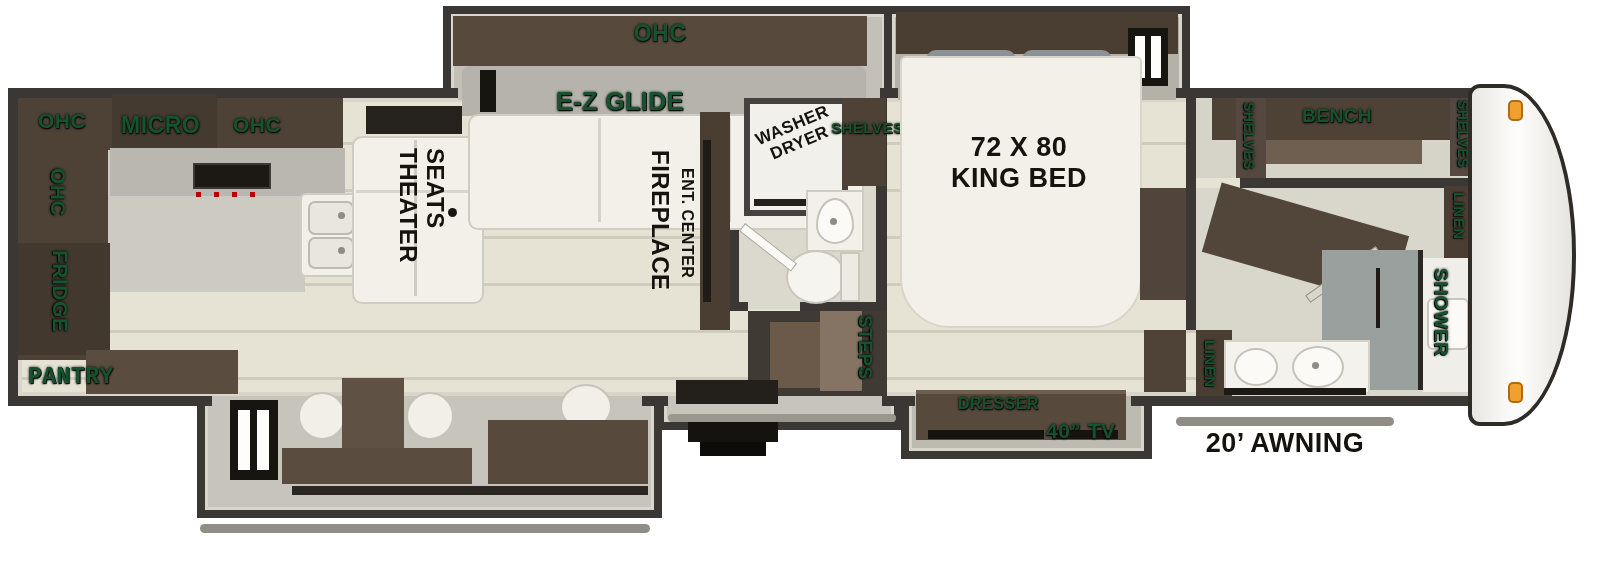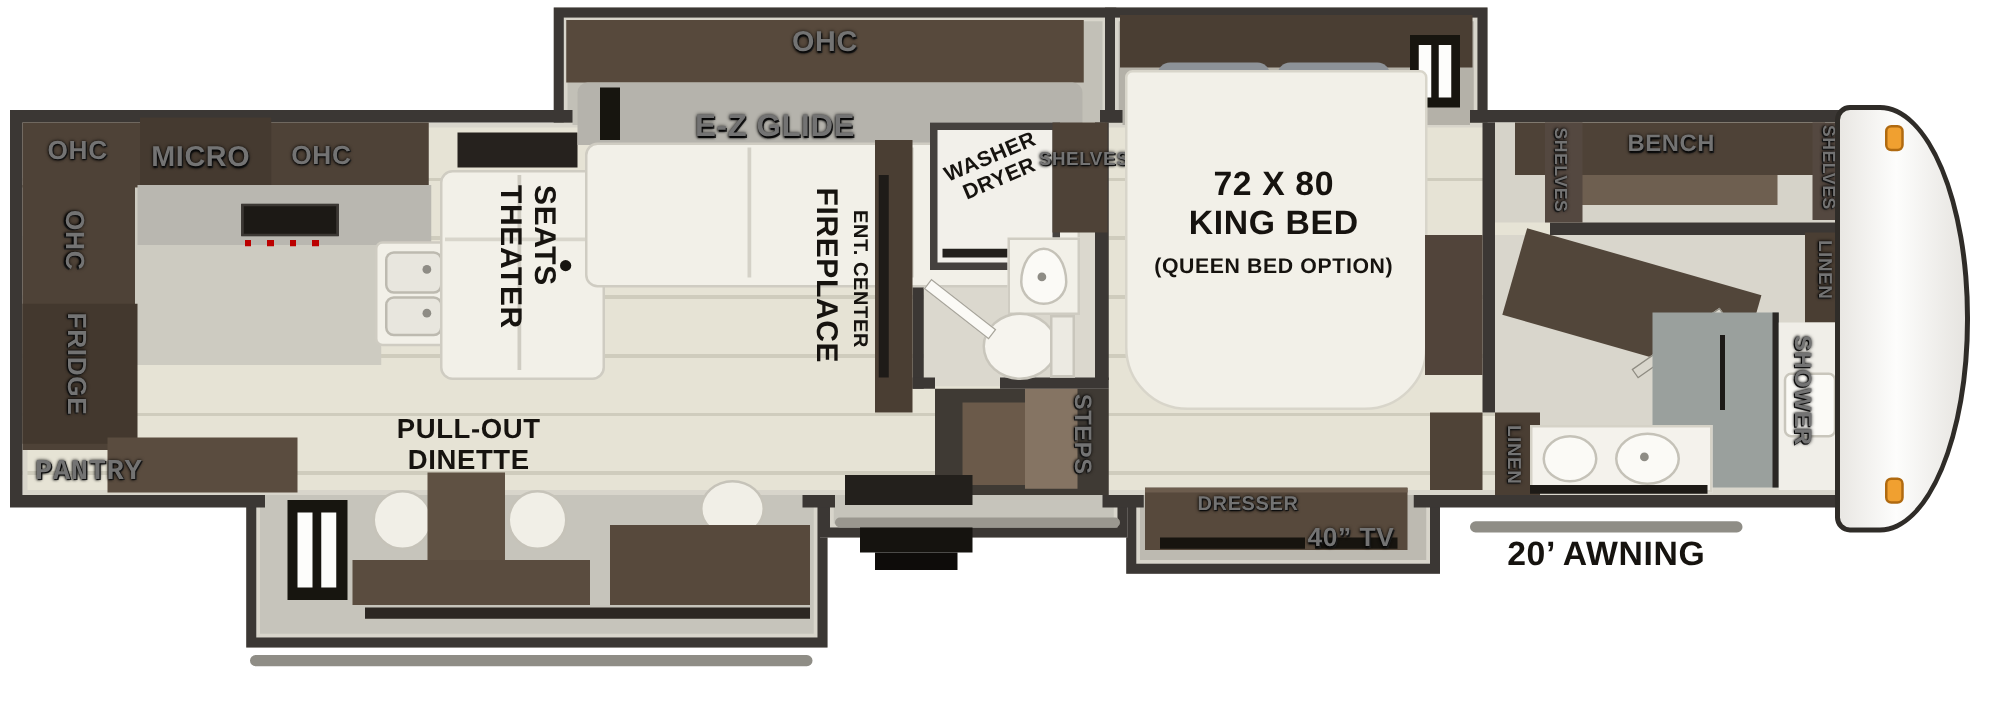--- a/index.html
+++ b/index.html
@@ -7,21 +7,21 @@
          font-family:"Liberation Sans",sans-serif;}
   .abs{position:absolute;}
   
   .room{position:absolute;border:10px solid #3b3734;box-shadow:inset 0 0 0 4px #d8d5cb;}
   .slide{position:absolute;border:8px solid #3b3734;box-shadow:inset 0 0 0 3px #d8d5cb;}
   .wall{position:absolute;background:#3b3734;}
   
   .plank{background:repeating-linear-gradient(180deg,#e6e3d5 0 44px,#cfccbd 44px 47px);}
   
   .lbl{position:absolute;font-weight:800;line-height:1.02;white-space:nowrap;letter-spacing:.5px;}
-  .lw{color:#737373;text-shadow:0 1px 2px rgba(0,0,0,.95),0 0 3px rgba(0,0,0,.75),1px 1px 0 #2a2a2a;}
+  .lw{color:#14532d;text-shadow:0 1px 2px rgba(0,0,0,.95),0 0 3px rgba(0,0,0,.75),1px 1px 0 #2a2a2a;}
   .lb{color:#16130f;}
   .v{writing-mode:vertical-lr;}
   .ctr{display:flex;align-items:center;justify-content:center;text-align:center;}
   
   .wood{background:#4e4237;}
   .wood2{background:#5a4c3f;}
   .white-f{background:#f2f0e8;border:2px solid #cfccc2;}
   .chair{background:#f1efe7;border:2px solid #c6c3b9;border-radius:50%;}
 </style>
 </head>
@@ -124,23 +124,20 @@
   <div class="abs" style="left:748px;top:311px;width:139px;height:85px;background:#3f3a34;"></div>
   <div class="abs" style="left:770px;top:322px;width:50px;height:66px;background:#6b5a4a;"></div>
   <div class="abs" style="left:820px;top:311px;width:42px;height:80px;background:#857463;"></div>
   <div class="lbl lw v" style="left:856px;top:315px;font-size:19px;">STEPS</div>
 
   <div class="abs" style="left:676px;top:380px;width:102px;height:24px;background:#23201c;"></div>
   <div class="abs" style="left:668px;top:414px;width:228px;height:8px;background:#9a978f;border-radius:4px;"></div>
   <div class="abs" style="left:688px;top:422px;width:90px;height:20px;background:#15130f;"></div>
   <div class="abs" style="left:700px;top:442px;width:66px;height:14px;background:#0e0c0a;"></div>
 
-  <div class="lbl lb ctr" style="left:300px;top:330px;width:150px;font-size:22px;line-height:1.15;">
-    <span><span>PULL-OUT</span><br><span>DINETTE</span></span>
-  </div>
   <div class="abs" style="left:230px;top:400px;width:48px;height:80px;background:#17150f;">
     <div class="abs" style="left:8px;top:10px;width:12px;height:60px;background:#fdfdfb;"></div>
     <div class="abs" style="left:27px;top:10px;width:12px;height:60px;background:#fdfdfb;"></div>
   </div>
   <div class="chair abs" style="left:298px;top:392px;width:44px;height:44px;"></div>
   <div class="chair abs" style="left:406px;top:392px;width:44px;height:44px;"></div>
   <div class="abs" style="left:342px;top:378px;width:62px;height:80px;background:#5f5143;"></div>
   <div class="abs wood2" style="left:282px;top:448px;width:190px;height:36px;"></div>
   <div class="abs" style="left:292px;top:486px;width:356px;height:9px;background:#2c2722;"></div>
   <div class="chair abs" style="left:560px;top:384px;width:48px;height:42px;"></div>
@@ -149,21 +146,21 @@
   <div class="abs" style="left:896px;top:12px;width:282px;height:42px;background:#4a3e33;"></div>
   <div class="abs" style="left:926px;top:50px;width:90px;height:40px;background:#8d9298;border-radius:10px;box-shadow:inset 0 -8px 0 #767b80;"></div>
   <div class="abs" style="left:1022px;top:50px;width:90px;height:40px;background:#8d9298;border-radius:10px;box-shadow:inset 0 -8px 0 #767b80;"></div>
   <div class="abs" style="left:1128px;top:28px;width:40px;height:58px;background:#17150f;">
     <div class="abs" style="left:7px;top:8px;width:10px;height:42px;background:#fdfdfb;"></div>
     <div class="abs" style="left:23px;top:8px;width:10px;height:42px;background:#fdfdfb;"></div>
   </div>
   <div class="abs" style="left:900px;top:56px;width:238px;height:268px;background:#f2f0e8;border:2px solid #d8d5ca;border-radius:6px 6px 50px 50px;"></div>
   <div class="lbl lb ctr" style="left:902px;top:132px;width:234px;font-size:27px;line-height:1.15;text-align:center;">
     <span><span>72 X 80</span><br><span>KING BED</span><br>
-    <span style="font-size:17px;">(QUEEN BED OPTION)</span></span>
+    </span>
   </div>
   <div class="abs" style="left:1140px;top:188px;width:46px;height:112px;background:#51443a;"></div>
   <div class="abs" style="left:1144px;top:330px;width:42px;height:62px;background:#4f4337;"></div>
   <div class="abs" style="left:1196px;top:330px;width:36px;height:66px;background:#4a3e33;"></div>
   <div class="lbl lw v" style="left:1203px;top:340px;font-size:15px;">LINEN</div>
 
   <div class="abs" style="left:916px;top:390px;width:210px;height:50px;background:#57493c;box-shadow:inset 0 4px 0 #6d5d4e;"></div>
   <div class="abs" style="left:928px;top:430px;width:116px;height:9px;background:#17140f;"></div>
   <div class="abs" style="left:1052px;top:430px;width:66px;height:9px;background:#17140f;"></div>
   <div class="lbl lw" style="left:958px;top:396px;font-size:16px;text-align:center;">DRESSER</div>

